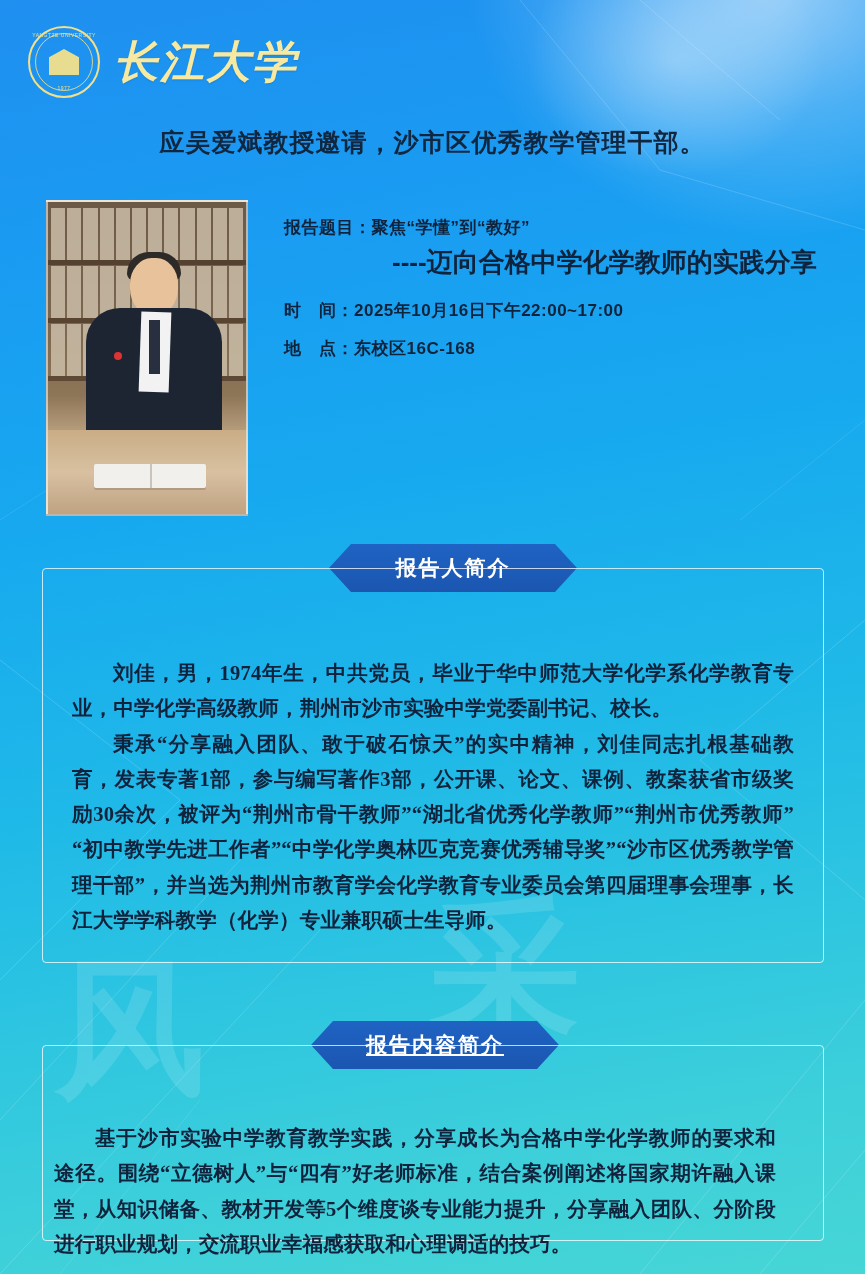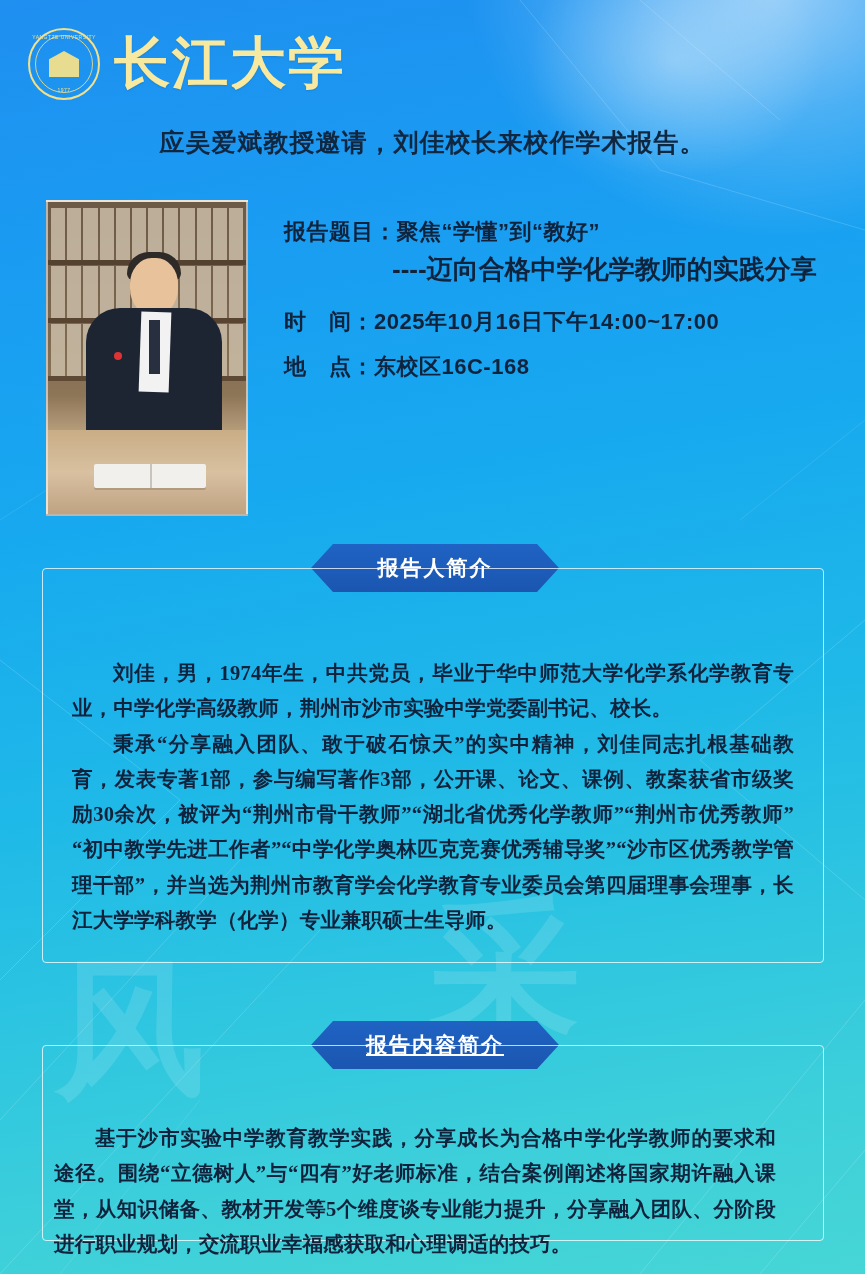--- a/index.html
+++ b/index.html
@@ -107,21 +107,22 @@
     left: 0;
     right: 0;
     text-align: center;
     font-size: 5px;
     color: #f2e08a;
     letter-spacing: 0.5px;
   }
   .wordmark {
     font-family: "Liberation Serif", serif;
     font-weight: bold;
-    font-size: 56px;
+    font-style: italic;
+    font-size: 44px;
     color: #f7e9a0;
     letter-spacing: 2px;
     text-shadow: 0 1px 2px rgba(0,0,0,0.12);
   }
 
   
   .main-title {
     position: absolute;
     left: 0;
     right: 0;
@@ -247,21 +248,21 @@
 
   
   .info {
     position: absolute;
     left: 284px;
     top: 216px;
     width: 550px;
     color: #10233c;
   }
   .info-line {
-    font-size: 22px;
+    font-size: 17px;
     font-weight: bold;
     letter-spacing: 0.5px;
     line-height: 1.42;
     margin-bottom: 14px;
     white-space: nowrap;
   }
   .info-sub {
     font-size: 26px;
     font-weight: bold;
     line-height: 1.42;
@@ -278,21 +279,21 @@
     background: linear-gradient(180deg, #1f63c4 0%, #1b56b0 100%);
     color: #fff;
     font-size: 21px;
     font-weight: bold;
     letter-spacing: 2px;
     display: flex;
     align-items: center;
     justify-content: center;
     clip-path: polygon(22px 0, calc(100% - 22px) 0, 100% 50%, calc(100% - 22px) 100%, 22px 100%, 0 50%);
   }
-  #ribbon-1 { left: 311px; top: 544px; width: 248px; }
+  #ribbon-1 { left: 329px; top: 544px; width: 248px; }
   #ribbon-2 { left: 311px; top: 1021px; width: 248px; text-decoration: underline; }
 
   .panel {
     position: absolute;
     border: 1px solid rgba(255,255,255,0.75);
     border-radius: 4px;
     box-sizing: border-box;
   }
   #panel-1 { left: 42px; top: 568px; width: 782px; height: 395px; }
   #panel-2 { left: 42px; top: 1045px; width: 782px; height: 196px; }
@@ -343,21 +344,21 @@
 
   <div class="logo-row">
     <div class="crest">
       <div class="crest-top-text">YANGTZE UNIVERSITY</div>
       <div class="crest-inner"></div>
       <div class="crest-bot-text">1977</div>
     </div>
     <div class="wordmark">长江大学</div>
   </div>
 
-  <div class="main-title">应吴爱斌教授邀请，刘佳校长来校作学术报告。</div>
+  <div class="main-title">应吴爱斌教授邀请，沙市区优秀教学管理干部。</div>
 
   <div class="photo">
     <div class="books" style="top:6px;height:52px;">
       <i></i>
         <i></i>
         <i></i>
         <i></i>
         <i></i>
         <i></i>
         <i></i>
@@ -407,21 +408,21 @@
     <div class="desk"></div>
     <div class="desk-book"></div>
   </div>
 
   <div class="info">
     <div class="info-line">
       <span class="lbl">报告题目：</span><span>聚焦“学懂”到“教好”</span>
     </div>
     <div class="info-sub">----迈向合格中学化学教师的实践分享</div>
     <div class="info-line">
-      <span class="lbl">时　间：</span><span>2025年10月16日下午14:00~17:00</span>
+      <span class="lbl">时　间：</span><span>2025年10月16日下午22:00~17:00</span>
     </div>
     <div class="info-line">
       <span class="lbl">地　点：</span><span>东校区16C-168</span>
     </div>
   </div>
 
   <div class="ribbon" id="ribbon-1">报告人简介</div>
   <div class="panel" id="panel-1"></div>
   <div class="body-text" id="text-1">
     <span class="indent">刘佳，男，1974年生，中共党员，毕业于华中师范大学化学系化学教育专业，中学化学高级教师，荆州市沙市实验中学党委副书记、校长。</span>

